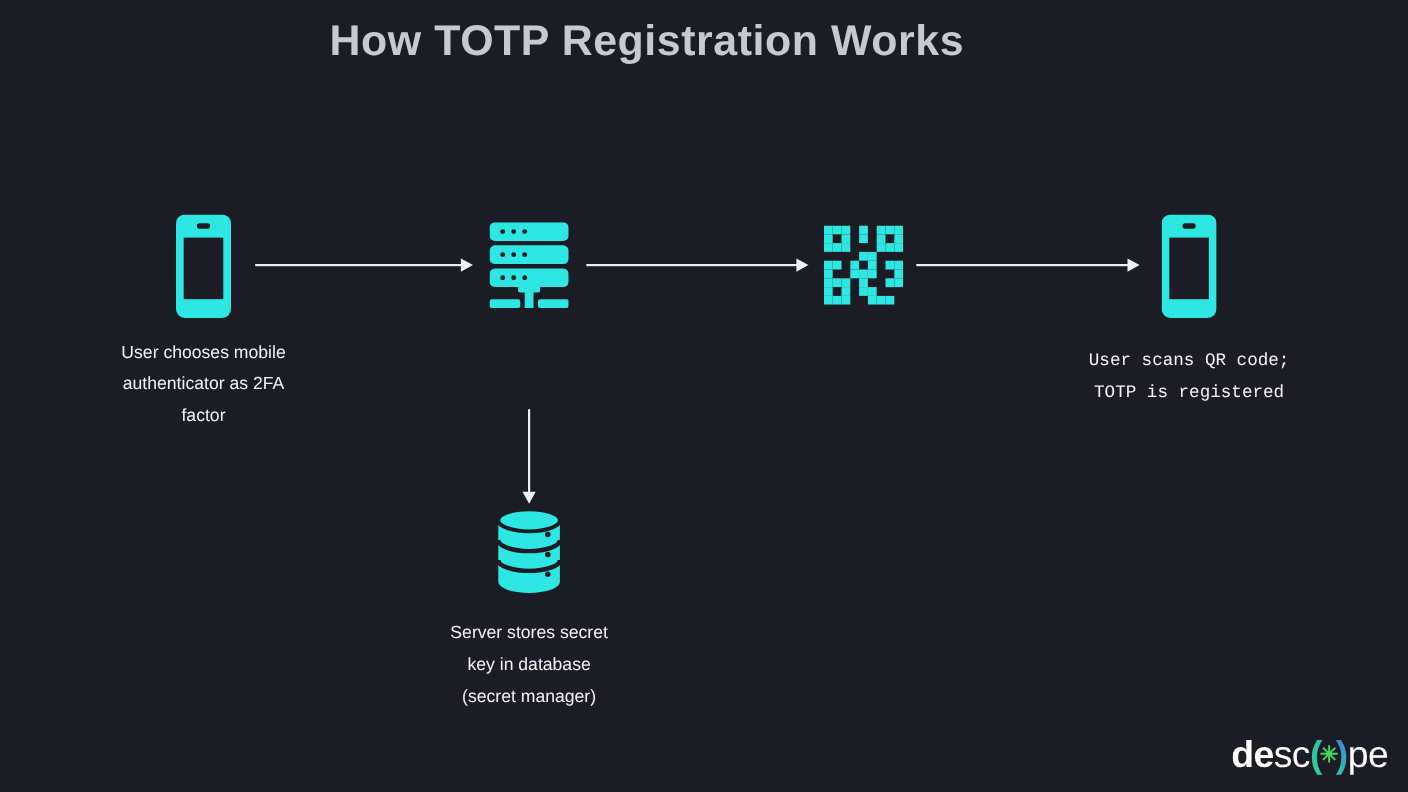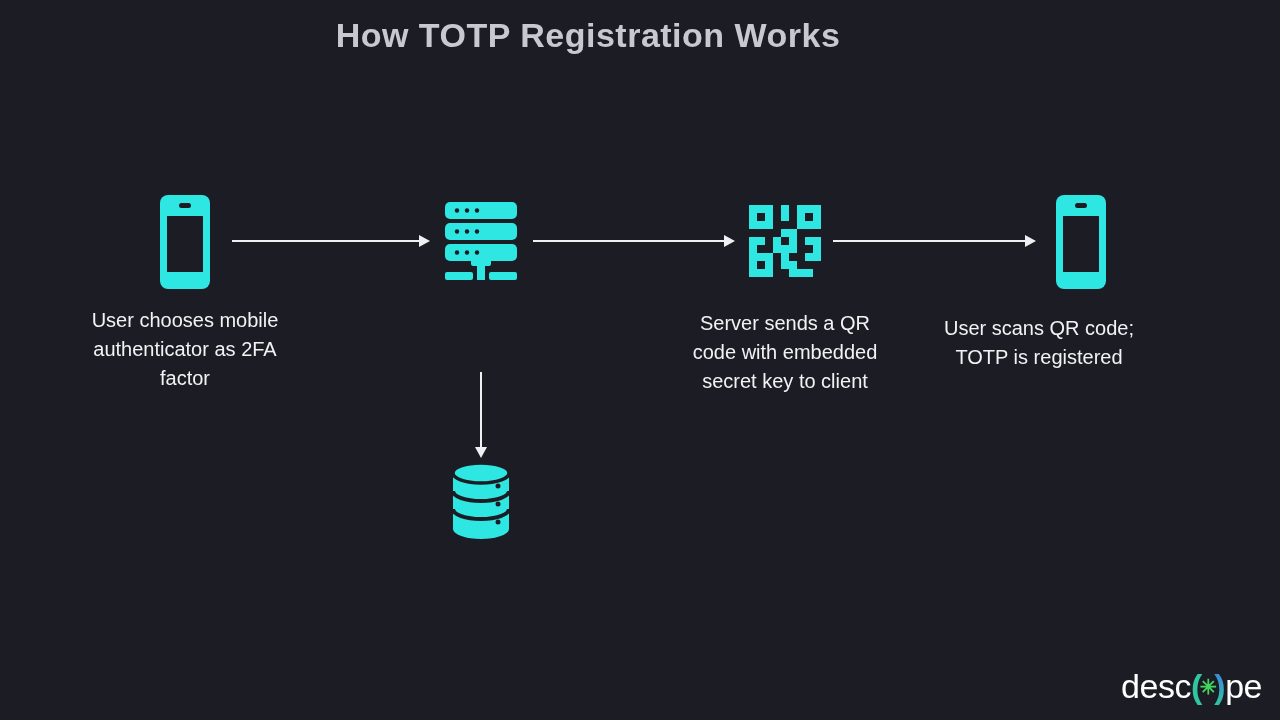--- a/index.html
+++ b/index.html
@@ -2,24 +2,24 @@
 <html><head>
 <meta charset="utf-8">
 <style>
   html,body{margin:0;padding:0;background:#1c1c25;}
   .stage{
     position:relative;width:1280px;height:720px;background:#1c1c25;overflow:hidden;
     font-family:"Liberation Sans", sans-serif;
   }
   .title{
     position:absolute;left:0;right:0;top:16px;text-align:center;padding-right:104px;
-    font-size:34px;font-weight:bold;color:#c8c9cf;letter-spacing:0.5px;margin:0;
+    font-size:39px;font-weight:bold;color:#c8c9cf;letter-spacing:0.5px;margin:0;
   }
   .caption{
-    position:absolute;color:#f2f2f4;font-size:20px;line-height:29px;
+    position:absolute;color:#f2f2f4;font-size:16px;line-height:29px;
     text-align:center;white-space:pre-line;
   }
   .icon-wrap{position:absolute;}
   .icon-wrap svg{display:block;}
   .cyan-fill{fill:#2ee6e2;}
   .bg-fill{fill:#1c1c25;}
   
   .arrow-h{position:absolute;height:2px;background:#eef0f2;}
   .arrow-h::after{
     content:"";position:absolute;right:-10px;top:-5px;width:0;height:0;
@@ -28,21 +28,21 @@
   .arrow-v{position:absolute;width:2px;background:#eef0f2;}
   .arrow-v::after{
     content:"";position:absolute;bottom:-10px;left:-5px;width:0;height:0;
     border-top:11px solid #eef0f2;border-left:6px solid transparent;border-right:6px solid transparent;
   }
   
   .logo{
     position:absolute;right:18px;bottom:14px;font-size:34px;color:#ffffff;
     letter-spacing:-0.5px;white-space:nowrap;
   }
-  .logo .thin{font-weight:400;}
+  .logo .thin{font-weight:700;}
   .logo .bold{font-weight:400;}
   .logo .paren-left{font-weight:700;color:#2fc6a0;}
   .logo .paren-right{
     font-weight:700;color:#37a8c9;
     background:linear-gradient(180deg,#3f7ce8 0%,#2fc6a0 100%);
     -webkit-background-clip:text;background-clip:text;-webkit-text-fill-color:transparent;
   }
   .logo .asterisk{color:#43d75e;font-size:0.6em;vertical-align:0.18em;margin:0 -2px;font-weight:700;}
 </style>
 </head>
@@ -143,38 +143,38 @@
     <svg width="50" height="94" viewBox="0 0 50 94" aria-hidden="true">
       <rect class="cyan-fill" x="0" y="0" width="50" height="94" rx="8"></rect>
       <rect class="bg-fill" x="7" y="21" width="36" height="56"></rect>
       <rect class="bg-fill" x="19" y="8" width="12" height="5" rx="2.5"></rect>
     </svg>
   </div>
 
   <div class="caption" style="left:65px;top:306px;width:240px;">User chooses mobile
 authenticator as 2FA
 factor</div>
-  <div class="caption" style="left:680px;top:309px;width:210px;">Server sends a QR
-code with embedded
-secret key to client</div>
-  <div class="caption" style="left:929px;top:314px;width:220px;">User scans QR code;
+  <div class="caption" style="left:971px;top:314px;width:220px;font-family:Liberation Mono, monospace;">User scans QR code;
 TOTP is registered</div>
 
   <div class="arrow-v" style="left:480px;top:372px;height:76px;"></div>
 
   <div class="icon-wrap" style="left:451px;top:462px;">
     <svg width="60" height="78" viewBox="0 0 60 78" aria-hidden="true">
       <path class="cyan-fill" d="M2 11 L2 67 A28 10 0 0 0 58 67 L58 11 Z"></path>
       <path d="M2 29 A28 10 0 0 0 58 29" stroke="#1c1c25" stroke-width="4" fill="none"></path>
       <path d="M2 47 A28 10 0 0 0 58 47" stroke="#1c1c25" stroke-width="4" fill="none"></path>
       <ellipse class="cyan-fill" cx="30" cy="11" rx="28" ry="10" stroke="#1c1c25" stroke-width="3.5"></ellipse>
       <circle class="bg-fill" cx="47" cy="24" r="2.5"></circle>
       <circle class="bg-fill" cx="47" cy="42" r="2.5"></circle>
       <circle class="bg-fill" cx="47" cy="60" r="2.5"></circle>
     </svg>
   </div>
 
+  <div class="caption" style="left:376px;top:561px;width:210px;">Server stores secret
+key in database
+(secret manager)</div>
 
   <div class="logo">
     <span class="thin">de</span><span class="bold">sc</span><span class="paren-left">(</span><span class="asterisk">✳</span><span class="paren-right">)</span><span class="bold">pe</span>
   </div>
 
 </div>
 
 </body></html>

